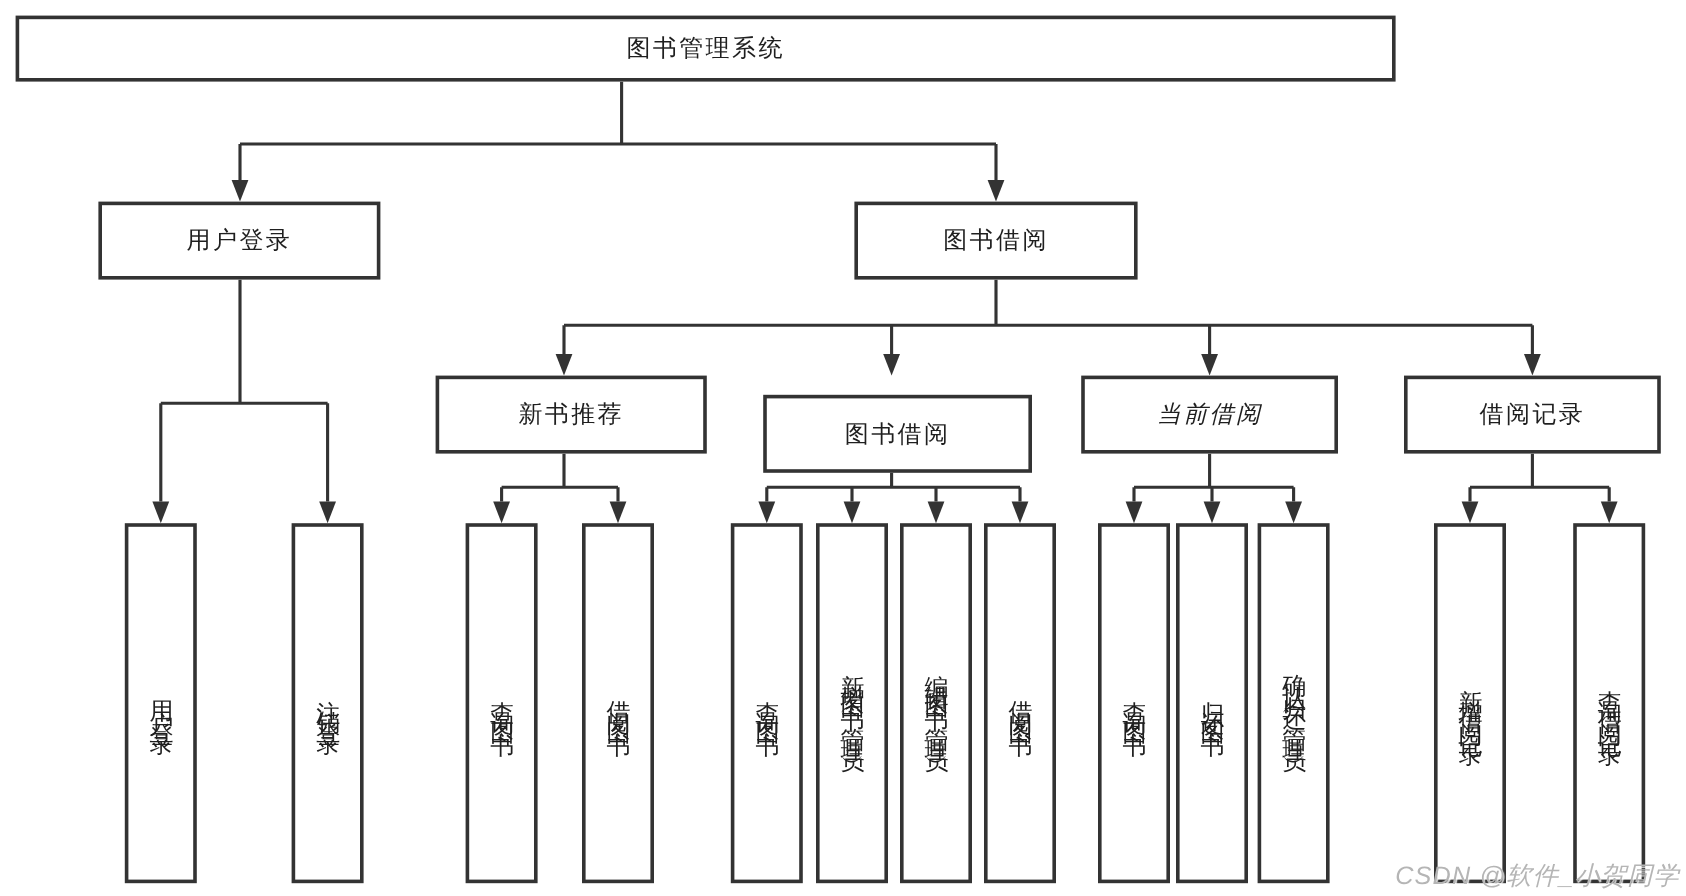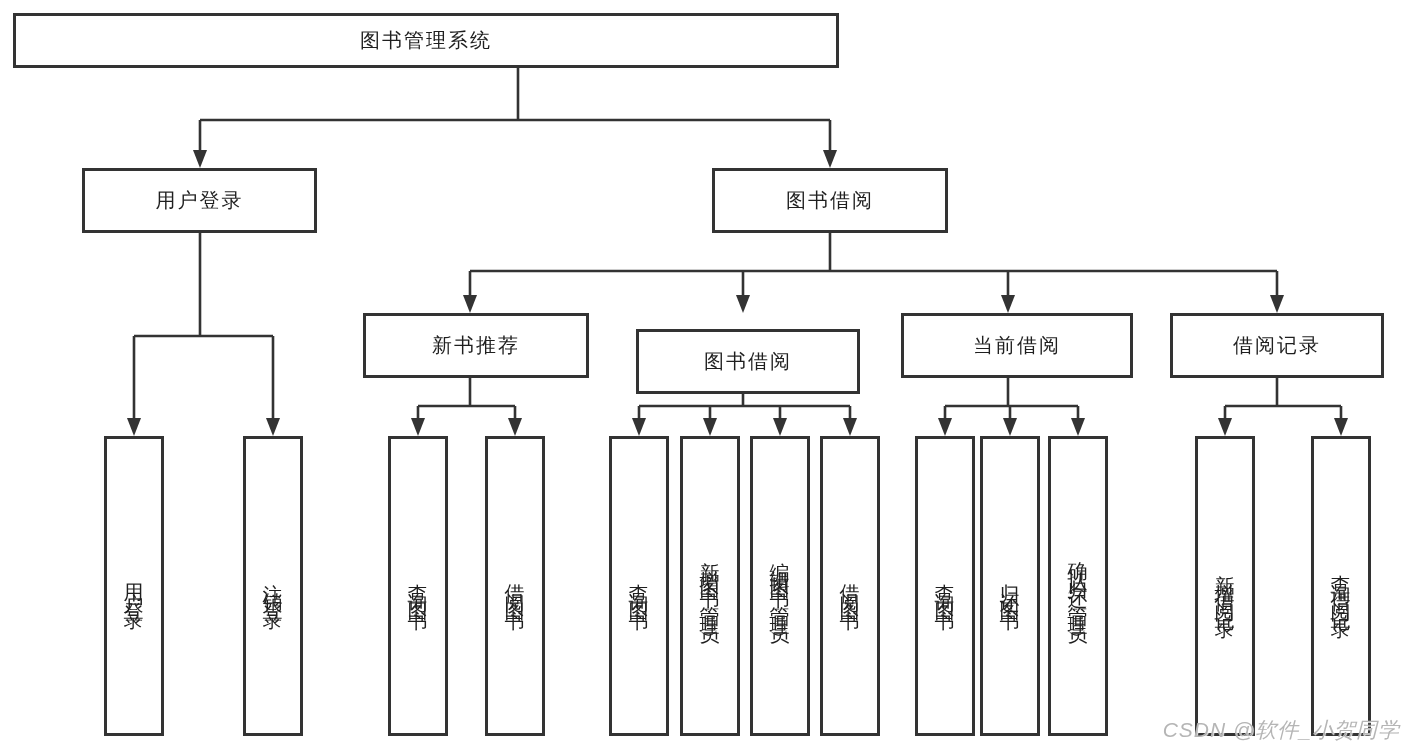--- a/index.html
+++ b/index.html
@@ -92,28 +92,28 @@
       <polygon points="1003,418 1017,418 1010,436"></polygon>
       <polygon points="1071,418 1085,418 1078,436"></polygon>
     </g>
     <g>
       <path d="M1277 378 V406 M1225 406 H1341 M1225 406 V418 M1341 406 V418"></path>
       <polygon points="1218,418 1232,418 1225,436"></polygon>
       <polygon points="1334,418 1348,418 1341,436"></polygon>
     </g>
   </svg>
 
-  <div class="box" style="left:13px;top:13px;width:826px;height:55px;">图书管理系统</div>
+  <div class="box" style="left:13px;top:13px;width:1150px;height:55px;">图书管理系统</div>
 
   <div class="box" style="left:82px;top:168px;width:235px;height:65px;">用户登录</div>
   <div class="box" style="left:712px;top:168px;width:236px;height:65px;">图书借阅</div>
 
   <div class="box" style="left:363px;top:313px;width:226px;height:65px;">新书推荐</div>
   <div class="box" style="left:636px;top:329px;width:224px;height:65px;">图书借阅</div>
-  <div class="box" style="left:901px;top:313px;width:232px;height:65px;">当前借阅</div>
+  <div class="box" style="left:901px;top:313px;width:214px;height:65px;font-style:italic;">当前借阅</div>
   <div class="box" style="left:1170px;top:313px;width:214px;height:65px;">借阅记录</div>
 
   <div class="box leaf" style="left:104px;top:436px;width:60px;height:300px;">用户登录</div>
   <div class="box leaf" style="left:243px;top:436px;width:60px;height:300px;">注销登录</div>
 
   <div class="box leaf" style="left:388px;top:436px;width:60px;height:300px;">查询图书</div>
   <div class="box leaf" style="left:485px;top:436px;width:60px;height:300px;">借阅图书</div>
 
   <div class="box leaf" style="left:609px;top:436px;width:60px;height:300px;">查询图书</div>
   <div class="box leaf" style="left:680px;top:436px;width:60px;height:300px;">新增图书（管理员）</div>

